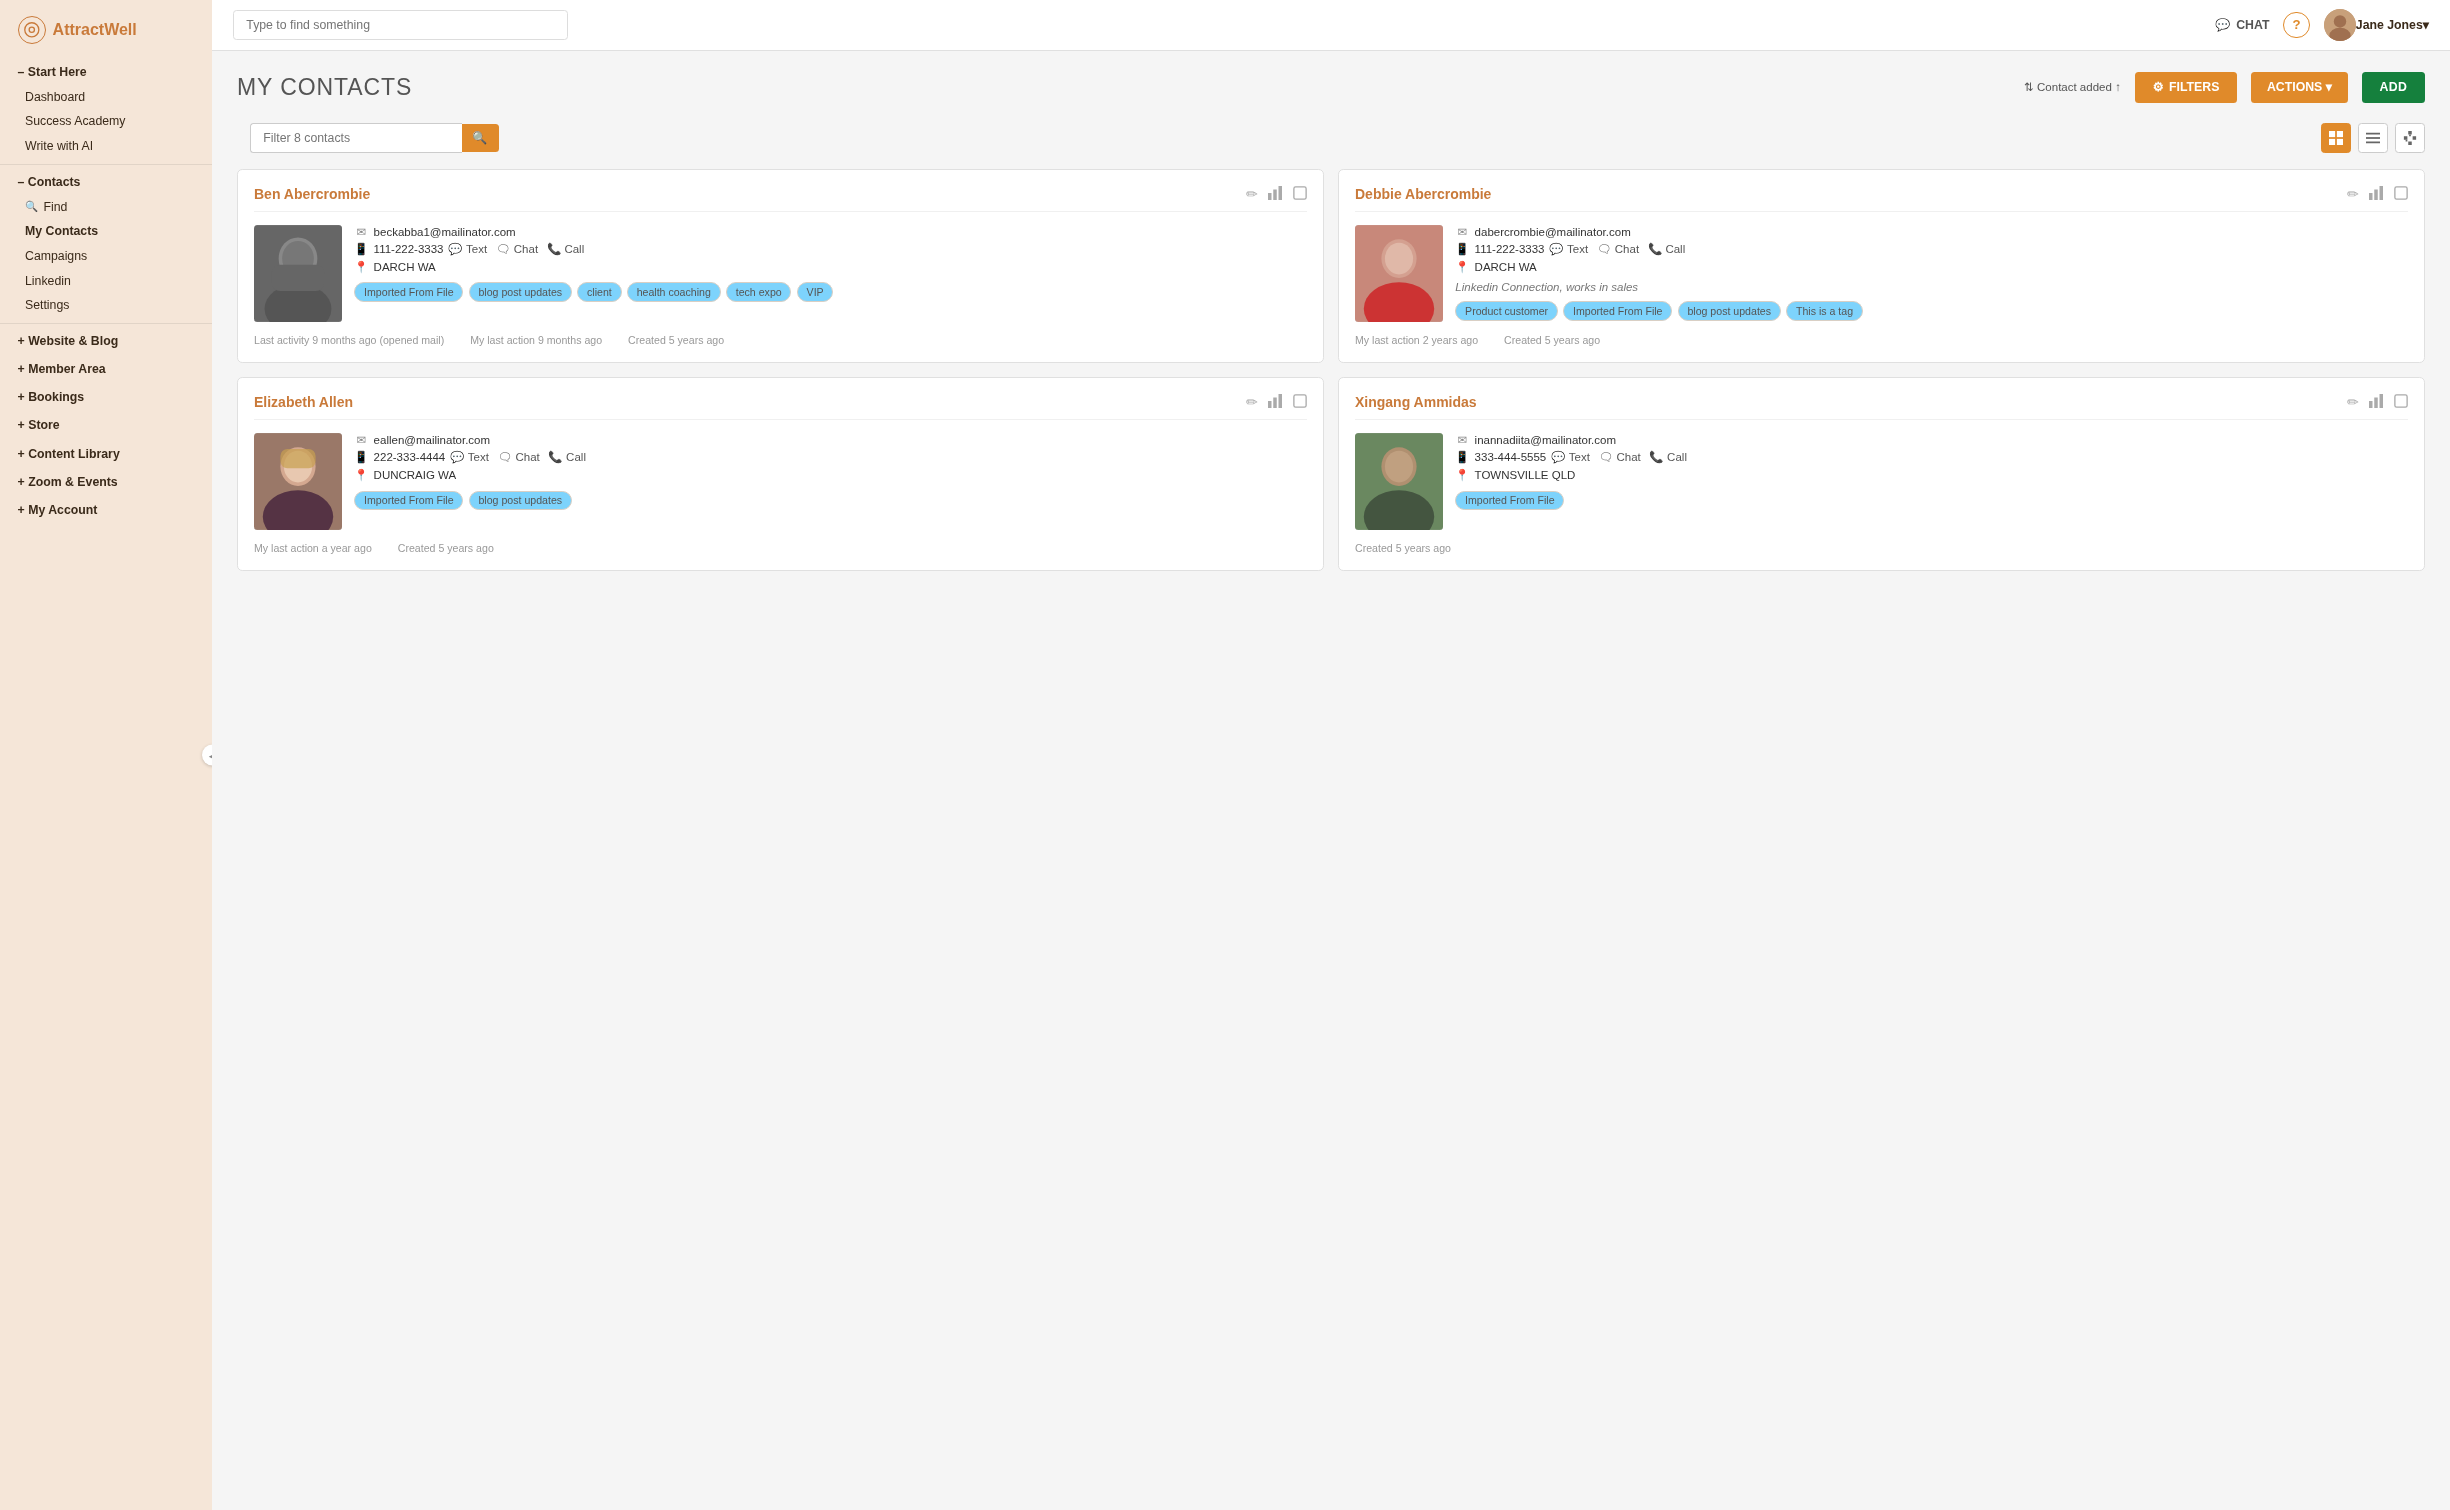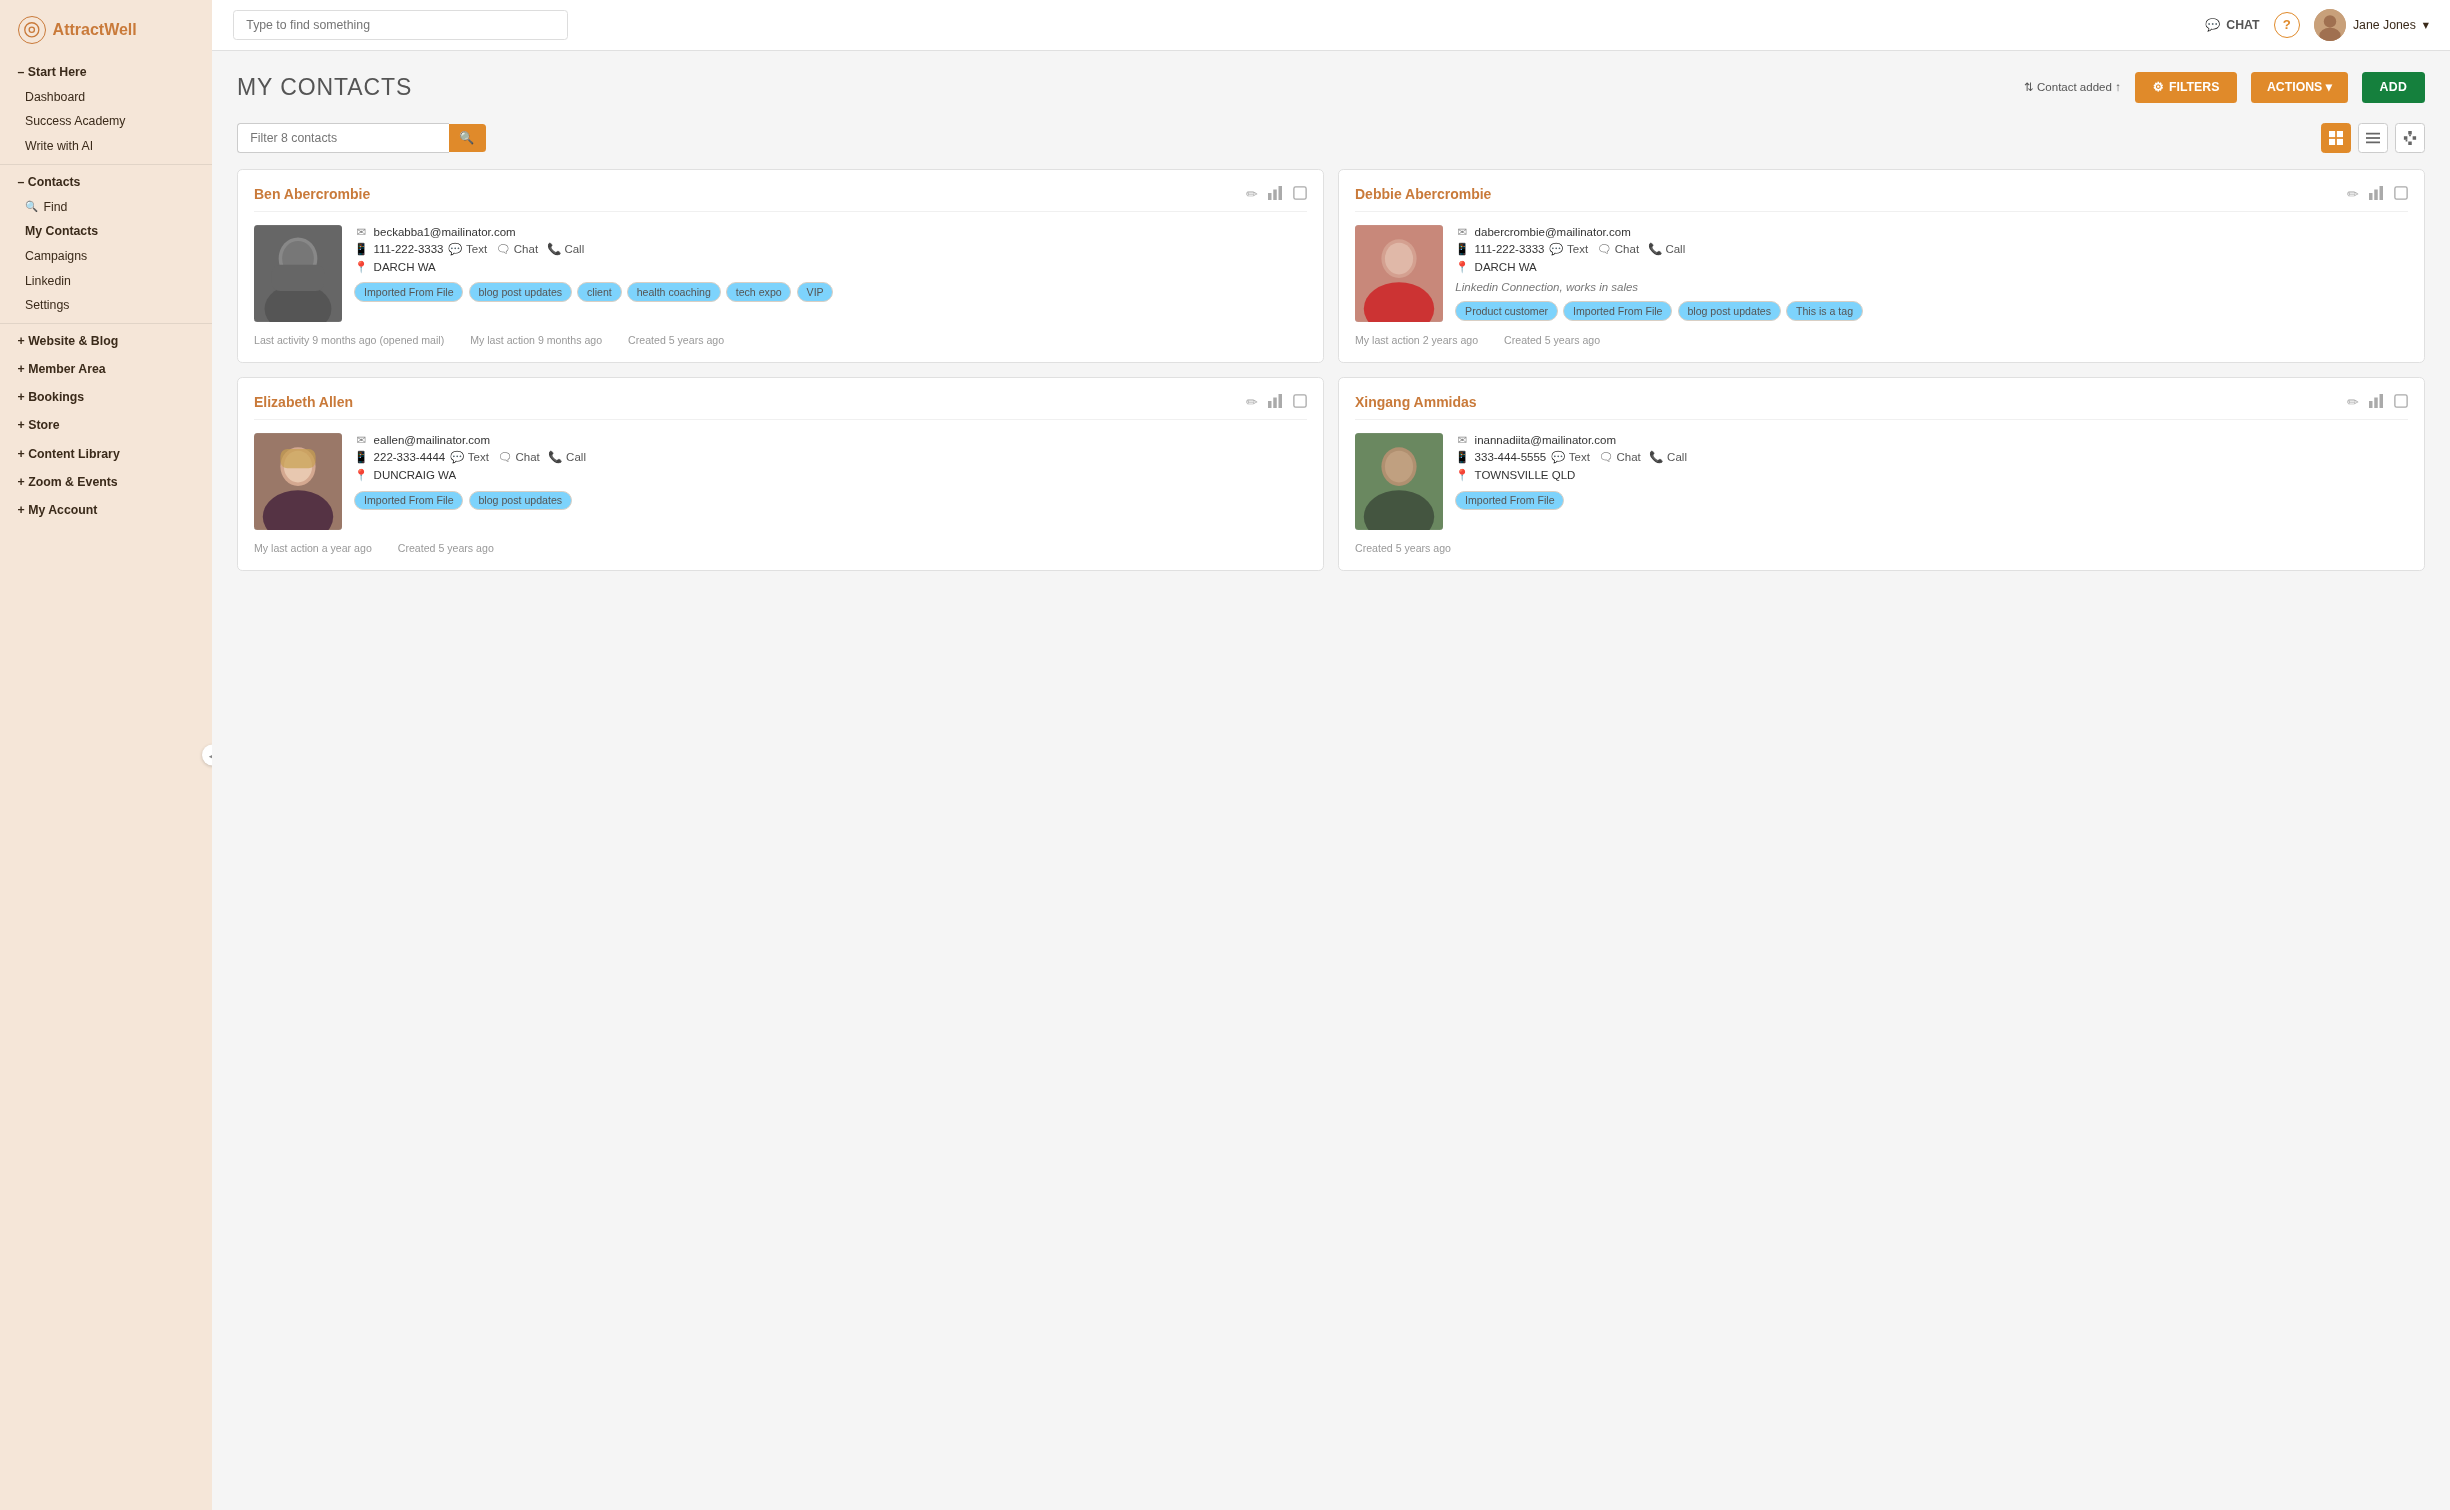--- a/index.html
+++ b/index.html
@@ -136,24 +136,23 @@
       align-items: center;
       justify-content: center;
       font-size: 13.2px;
       font-weight: 700;
       color: #e08a2a;
       cursor: pointer;
     }
     .user-info {
       display: flex;
       align-items: center;
-      gap: 7px;
-      cursor: pointer;
-      font-size: 12.3px;
-      font-weight: 400;
+      cursor: pointer;
+      font-size: 12.3px;
+      font-weight: 700;
       color: #3a2a1a;
     }
     .user-avatar {
       width: 32px;
       height: 32px;
       border-radius: 50%;
       background: #c8a07a;
       overflow: hidden;
       display: flex;
       align-items: center;
@@ -228,20 +227,21 @@
       cursor: pointer;
       letter-spacing: 0.4px;
     }
 
     
     .filter-bar {
       display: flex;
       align-items: center;
       justify-content: space-between;
       margin-bottom: 16px;
+      margin-left: 13px;
     }
     .filter-input-wrap {
       display: flex;
       align-items: center;
       gap: 0;
     }
     .filter-input {
       border: 0.9px solid #ccc;
       border-right: none;
       padding: 7px 12.3px;

